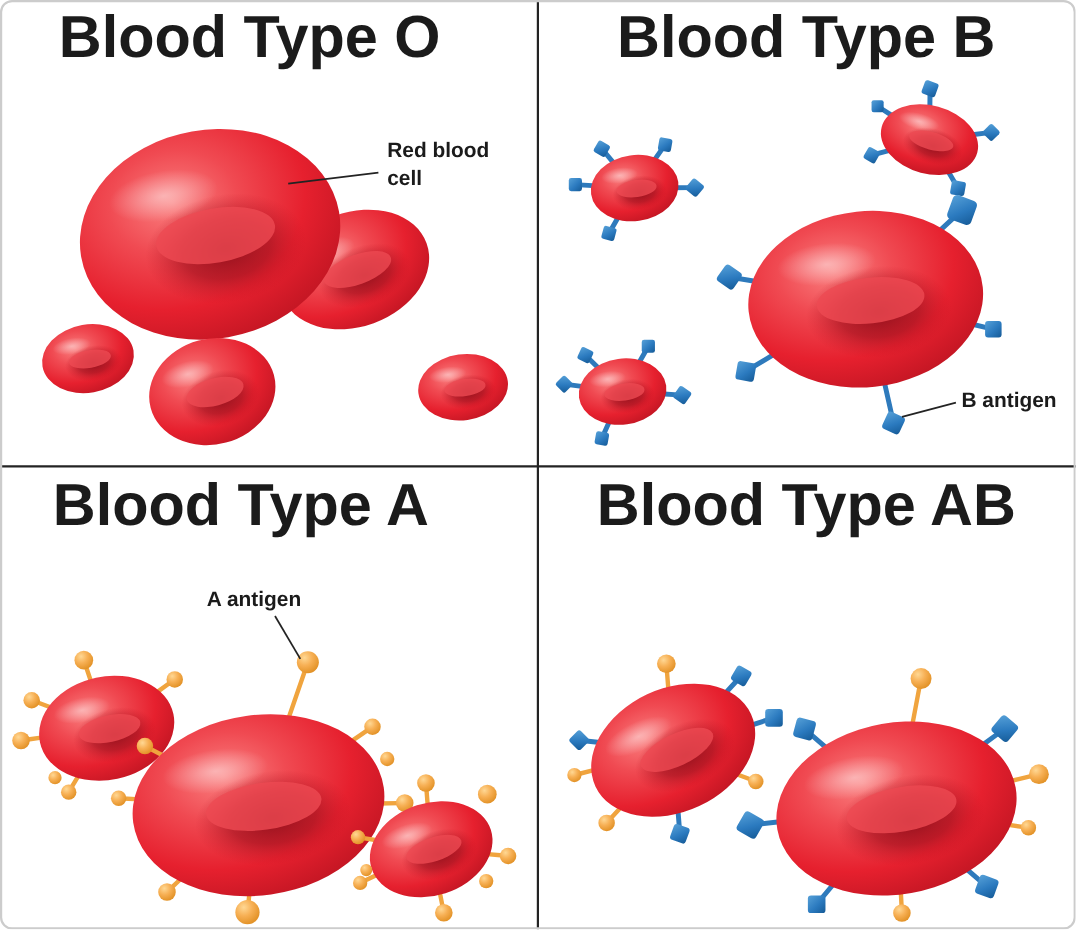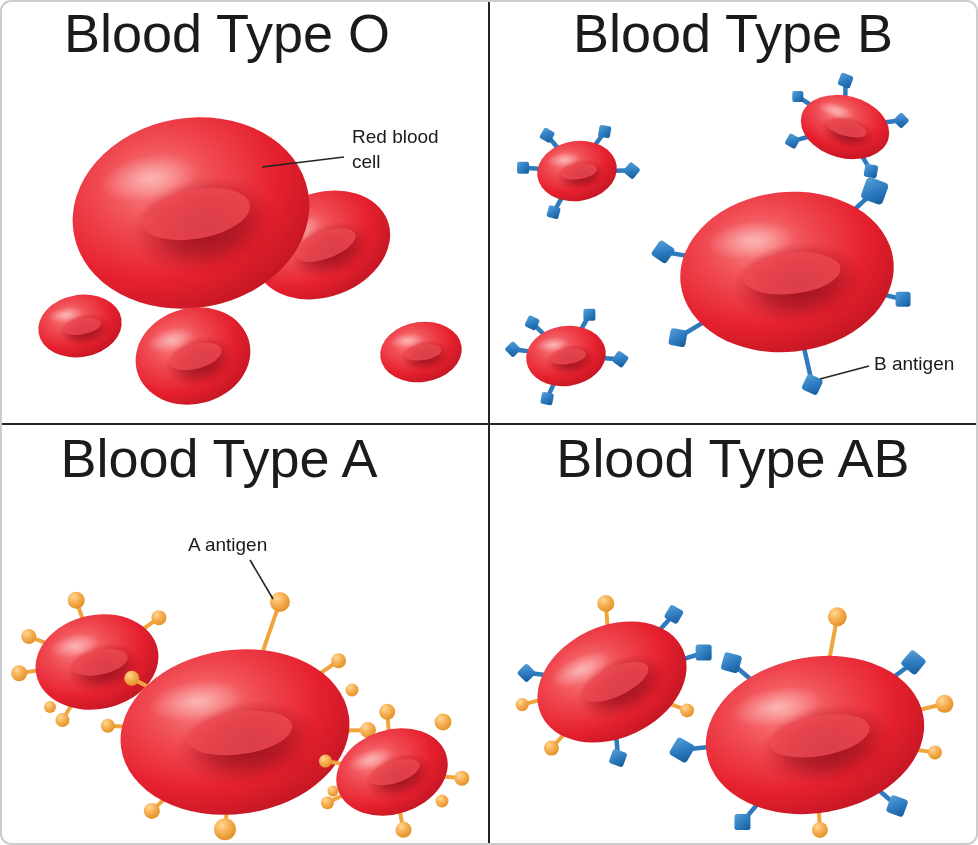--- a/index.html
+++ b/index.html
@@ -1,19 +1,20 @@
 <!DOCTYPE html>
 <html><head>
 <meta charset="utf-8">
 <style>
   html, body { margin: 0; padding: 0; background: #ffffff; }
   .stage {
     width: 978px; height: 845px; position: relative;
     font-family: "Liberation Sans", sans-serif;
     background: #ffffff;
+    font-weight: bold;
   }
   svg { display: block; }
   .title {
     font-family: "Liberation Sans", sans-serif;
     font-size: 54px;
     fill: #1b1b1b;
   }
   .annot {
     font-family: "Liberation Sans", sans-serif;
     font-size: 19px;

